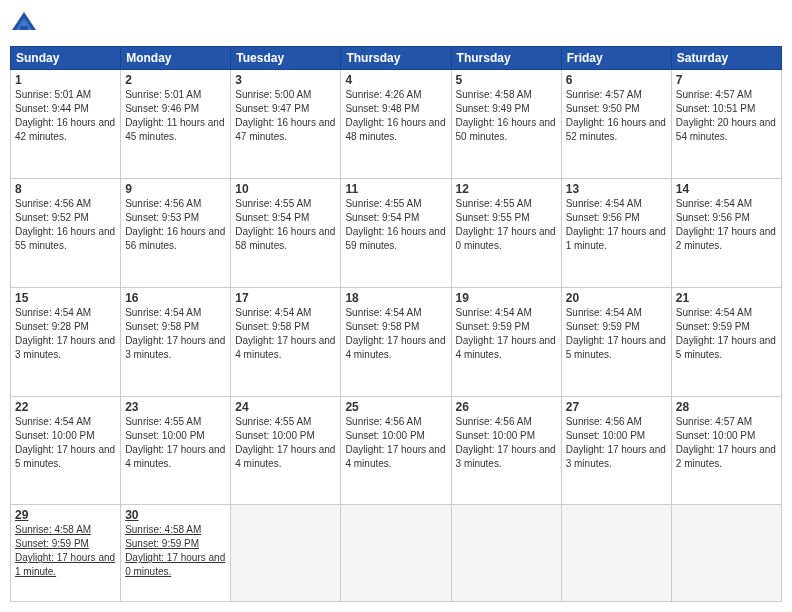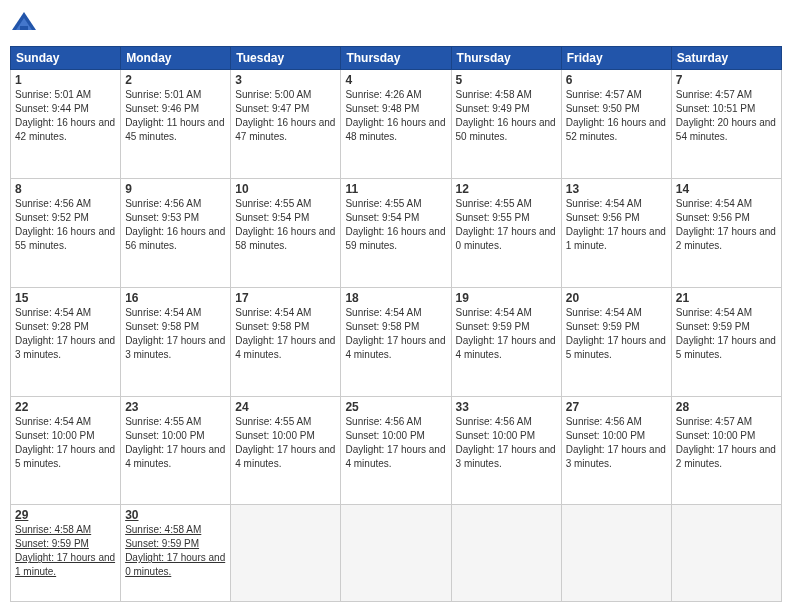--- a/index.html
+++ b/index.html
@@ -340,21 +340,21 @@
       </td>
           <td>
         <span class="day-num">25</span>
         <div class="day-info">
           <span>Sunrise: 4:56 AM</span><br>
           <span>Sunset: 10:00 PM</span><br>
           <span>Daylight: 17 hours and 4 minutes.</span>
         </div>
       </td>
           <td>
-        <span class="day-num">33</span>
+        <span class="day-num">26</span>
         <div class="day-info">
           <span>Sunrise: 4:56 AM</span><br>
           <span>Sunset: 10:00 PM</span><br>
           <span>Daylight: 17 hours and 3 minutes.</span>
         </div>
       </td>
           <td>
         <span class="day-num">27</span>
         <div class="day-info">
           <span>Sunrise: 4:56 AM</span><br>

